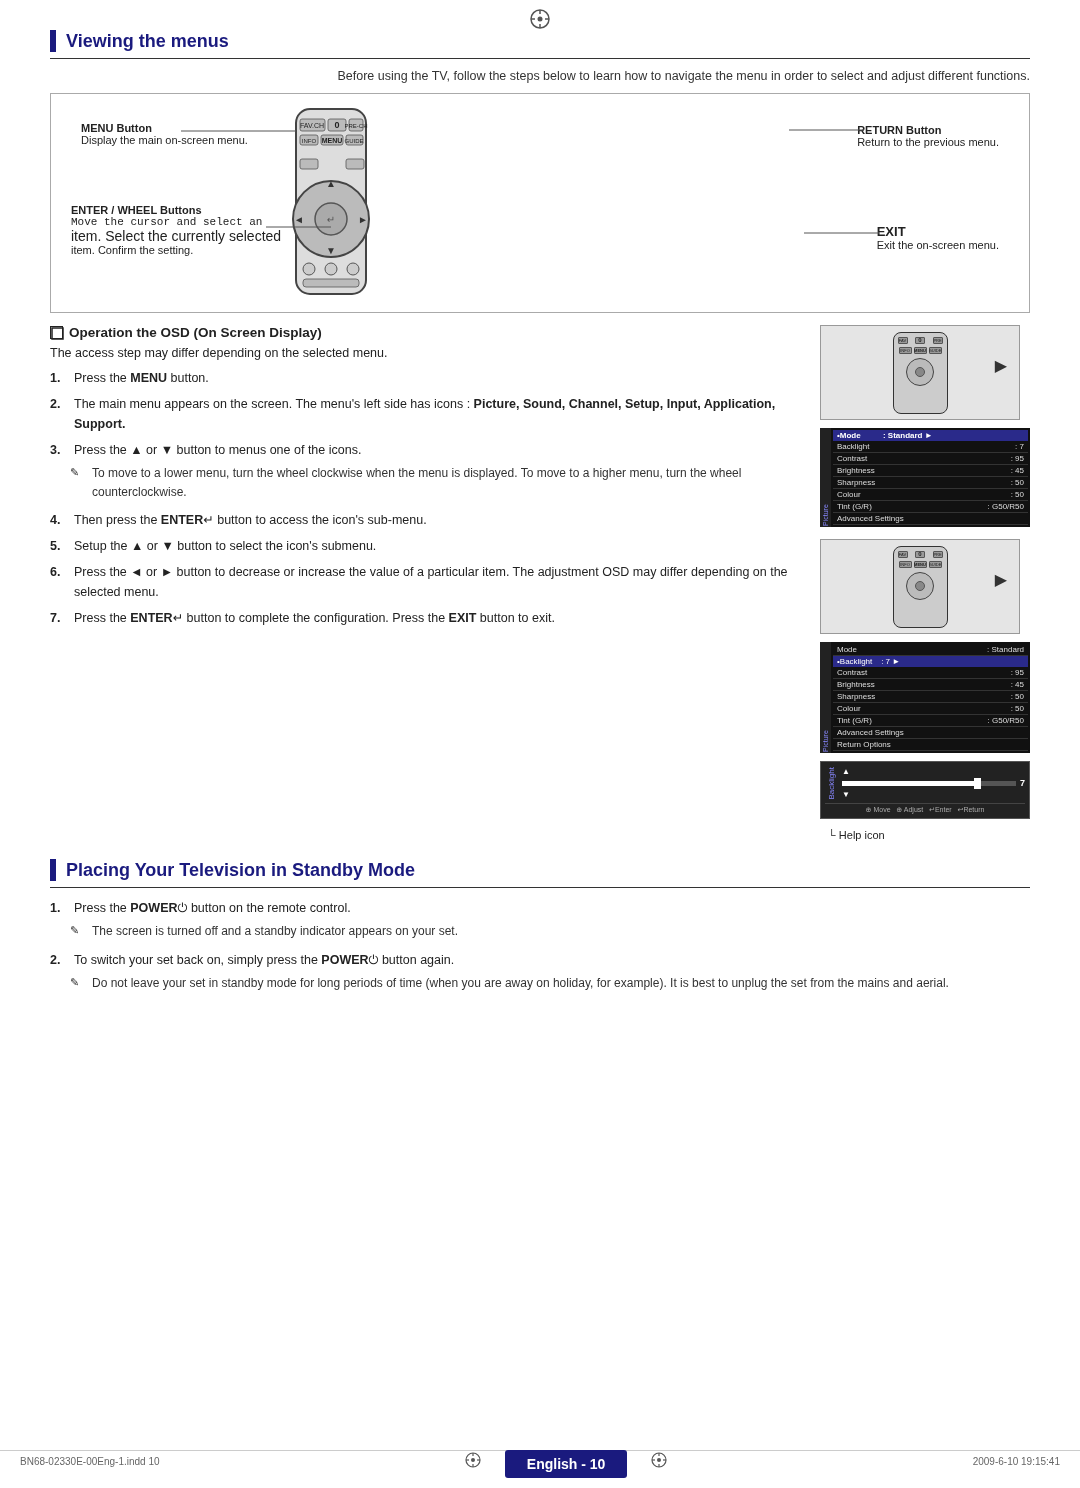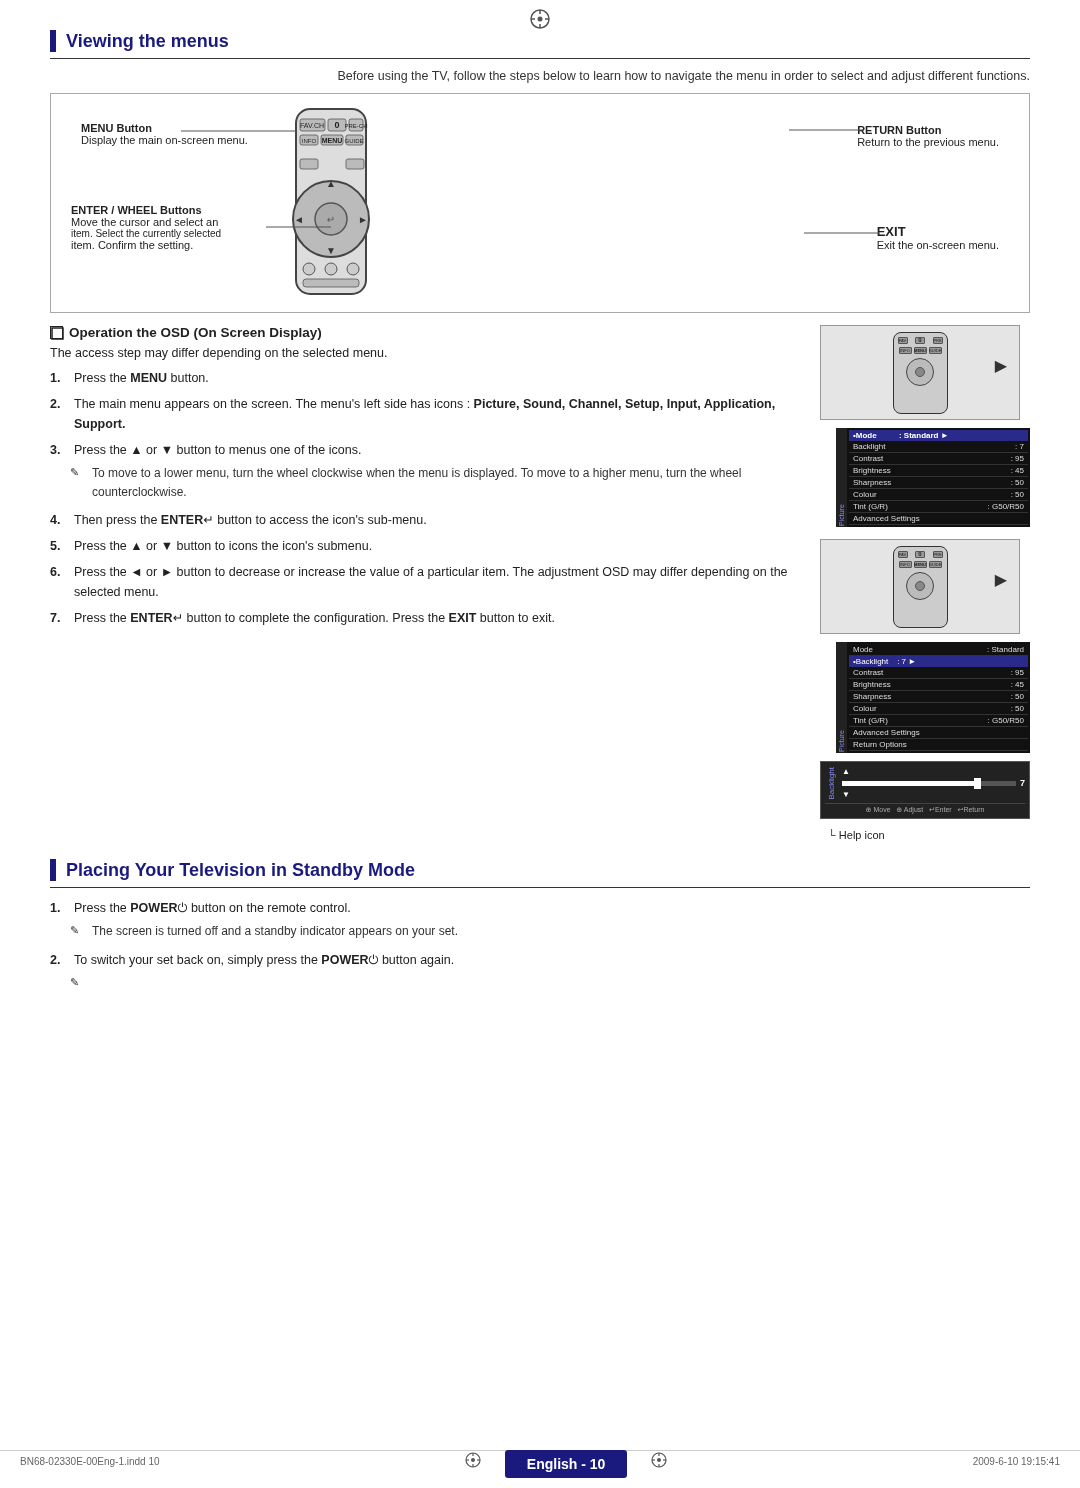--- a/index.html
+++ b/index.html
@@ -88,21 +88,20 @@
     }
 
     .note-icon {
       font-size: 11px;
       min-width: 16px;
     }
 
     .menu-with-sidebar {
       display: flex;
       background: #1a1a1a;
-      margin-left: 16px;
     }
 
     .backlight-box {
       background: #222;
       color: #fff;
       padding: 4px;
       font-size: 8px;
       border: 1px solid #555;
     }
 
@@ -343,22 +342,22 @@
       <div style="font-size:11px; font-weight:bold;">MENU Button</div>
       <div style="font-size:11px;">Display the main on-screen menu.</div>
 
       <svg style="position:absolute; left:100px; top:8px;" width="120" height="3">
         <line x1="0" y1="1" x2="115" y2="1" stroke="#555" stroke-width="1"></line>
       </svg>
     </div>
 
     <div style="position:absolute; left:20px; top:110px;">
       <div style="font-size:11px; font-weight:bold;">ENTER  / WHEEL Buttons</div>
-      <div style="font-size:11px;">Move the cursor and select an</div>
-      <div style="font-size:10px;">item. Select the currently selected</div>
+      <div style="font-size:11px;font-family:Liberation Mono, monospace;">Move the cursor and select an</div>
+      <div style="font-size:14px;">item. Select the currently selected</div>
       <div style="font-size:11px;">item. Confirm the setting.</div>
       <svg style="position:absolute; left:195px; top:22px;" width="70" height="3">
         <line x1="0" y1="1" x2="65" y2="1" stroke="#555" stroke-width="1"></line>
       </svg>
     </div>
 
     <div style="position:absolute; right:30px; top:30px;">
       <div style="font-size:11px; font-weight:bold;">RETURN Button</div>
       <div style="font-size:11px;">Return to the previous menu.</div>
       <svg style="position:absolute; right:130px; top:5px;" width="80" height="3">
@@ -409,21 +408,21 @@
           <span>To move to a lower menu, turn the wheel clockwise when the menu is displayed. To move to a higher menu, turn the wheel counterclockwise.</span>
         </div>
 
         <div style="display:flex; gap:6px; margin-top:8px; margin-bottom:6px;">
           <span style="font-weight:bold; min-width:18px;">4.</span>
           <span>Then press the <b>ENTER</b>↵ button to access the icon's sub-menu.</span>
         </div>
 
         <div style="display:flex; gap:6px; margin-bottom:6px;">
           <span style="font-weight:bold; min-width:18px;">5.</span>
-          <span>Press the ▲ or ▼ button to icons the icon's submenu.</span>
+          <span>Setup the ▲ or ▼ button to select the icon's submenu.</span>
         </div>
 
         <div style="display:flex; gap:6px; margin-bottom:6px;">
           <span style="font-weight:bold; min-width:18px;">6.</span>
           <span>Press the ◄ or ► button to decrease or increase the value of a particular item. The adjustment OSD may differ depending on the selected menu.</span>
         </div>
 
         <div style="display:flex; gap:6px; margin-bottom:6px;">
           <span style="font-weight:bold; min-width:18px;">7.</span>
           <span>Press the <b>ENTER</b>↵ button to complete the configuration. Press the <b>EXIT</b> button to exit.</span>
@@ -539,20 +538,21 @@
         <span class="note-icon">✎</span>
         <span>The screen is turned off and a standby indicator appears on your set.</span>
       </div>
 
       <div style="display:flex; gap:6px; margin-top:8px; margin-bottom:4px;">
         <span style="font-weight:bold; min-width:18px;">2.</span>
         <span>To switch your set back on, simply press the <b>POWER</b>⏻ button again.</span>
       </div>
       <div class="note-item">
         <span class="note-icon">✎</span>
+        <span>Do not leave your set in standby mode for long periods of time (when you are away on holiday, for example). It is best to unplug the set from the mains and aerial.</span>
       </div>
     </div>
   </div>
 
 </div>
 
 <div class="footer">
   <span>BN68-02330E-00Eng-1.indd  10</span>
   <div>
     <span style="margin-right:20px;">

